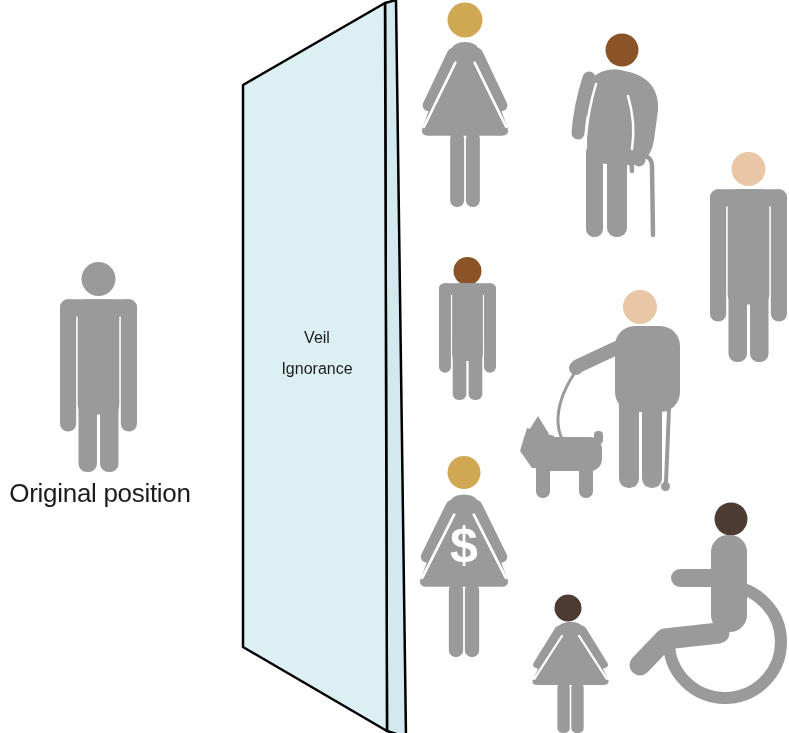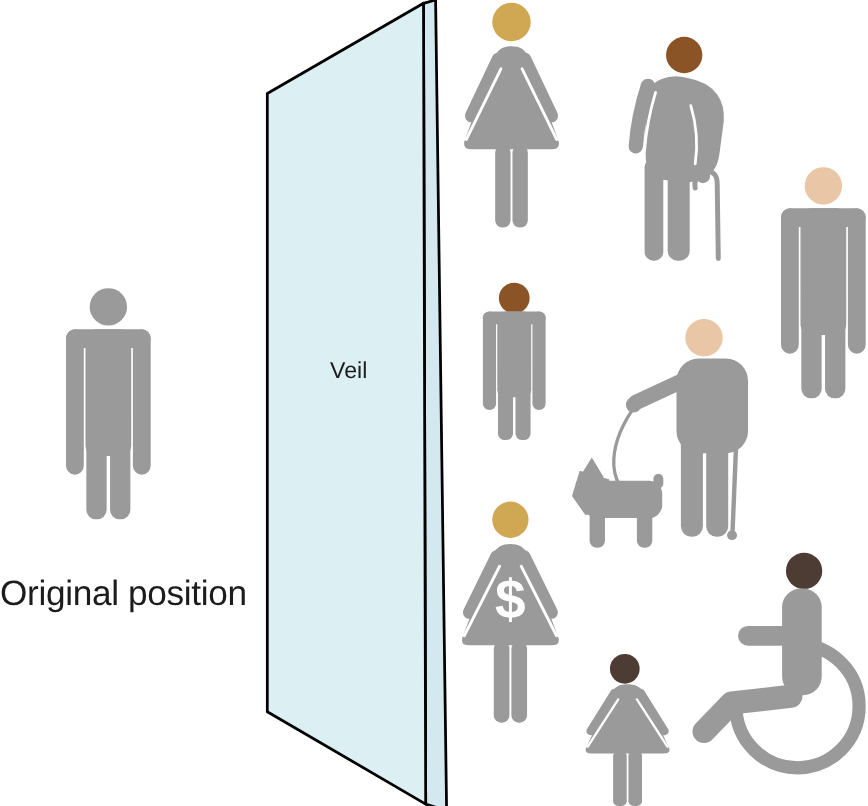--- a/index.html
+++ b/index.html
@@ -7,27 +7,27 @@
     position:relative;
     width:789px;height:733px;
     background:#fff;
     font-family:"Liberation Sans",sans-serif;
     overflow:hidden;
   }
   .canvas svg{position:absolute;left:0;top:0;display:block;}
   .gray{fill:#9a9a9a;}
   .veil-label{
     position:absolute;left:251px;top:322px;width:132px;
-    text-align:center;font-size:21px;line-height:31px;
+    text-align:center;font-size:16px;line-height:31px;
     color:#1c1c1c;
   }
   .orig-label{
     position:absolute;left:0px;top:478px;width:200px;
-    text-align:center;font-size:32px;letter-spacing:-0.3px;
-    color:#1c1c1c;white-space:nowrap;margin-top:43px;
+    text-align:center;font-size:26px;letter-spacing:-0.3px;
+    color:#1c1c1c;white-space:nowrap;
   }
   .dollar{
     font-family:"Liberation Sans",sans-serif;
     font-weight:bold;
   }
 </style>
 </head>
 <body>
 
 <div class="canvas">
@@ -126,17 +126,18 @@
       <circle cx="116" cy="24" r="16.5" fill="#4c3c33"></circle>
       <rect class="gray" x="96" y="40" width="36" height="97" rx="17"></rect>
       <rect class="gray" x="56" y="74" width="48" height="18" rx="9"></rect>
       <path d="M104,138 L50,144 L25,170" stroke="#9a9a9a" stroke-width="21" stroke-linecap="round" stroke-linejoin="round" fill="none"></path>
       <path d="M110,91 A56,56 0 1 1 54,147" stroke="#9a9a9a" stroke-width="12" stroke-linecap="round" fill="none"></path>
     </g>
   </svg>
 
   <div class="veil-label">
     <div>Veil</div>
+    <div>Ignorance</div>
   </div>
 
   <div class="orig-label">Original position</div>
 
 </div>
 
 </body></html>

